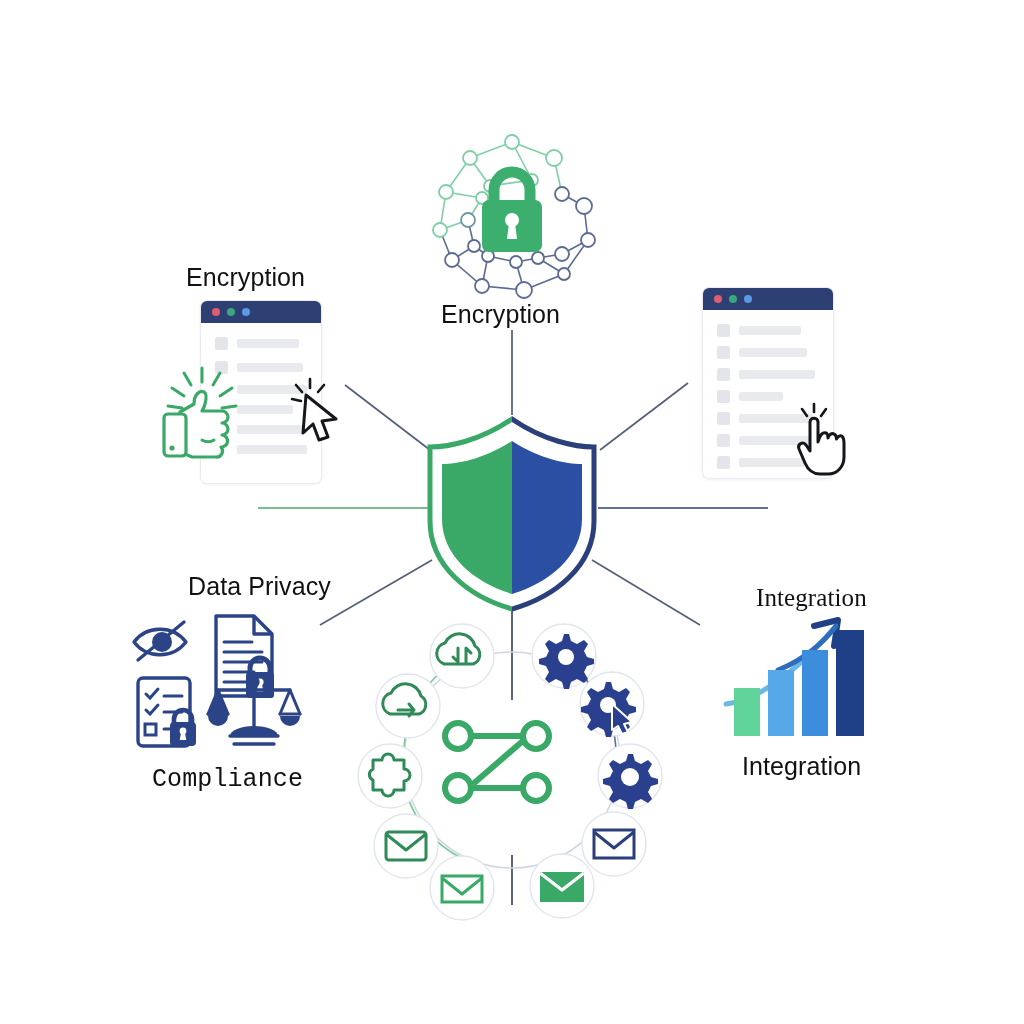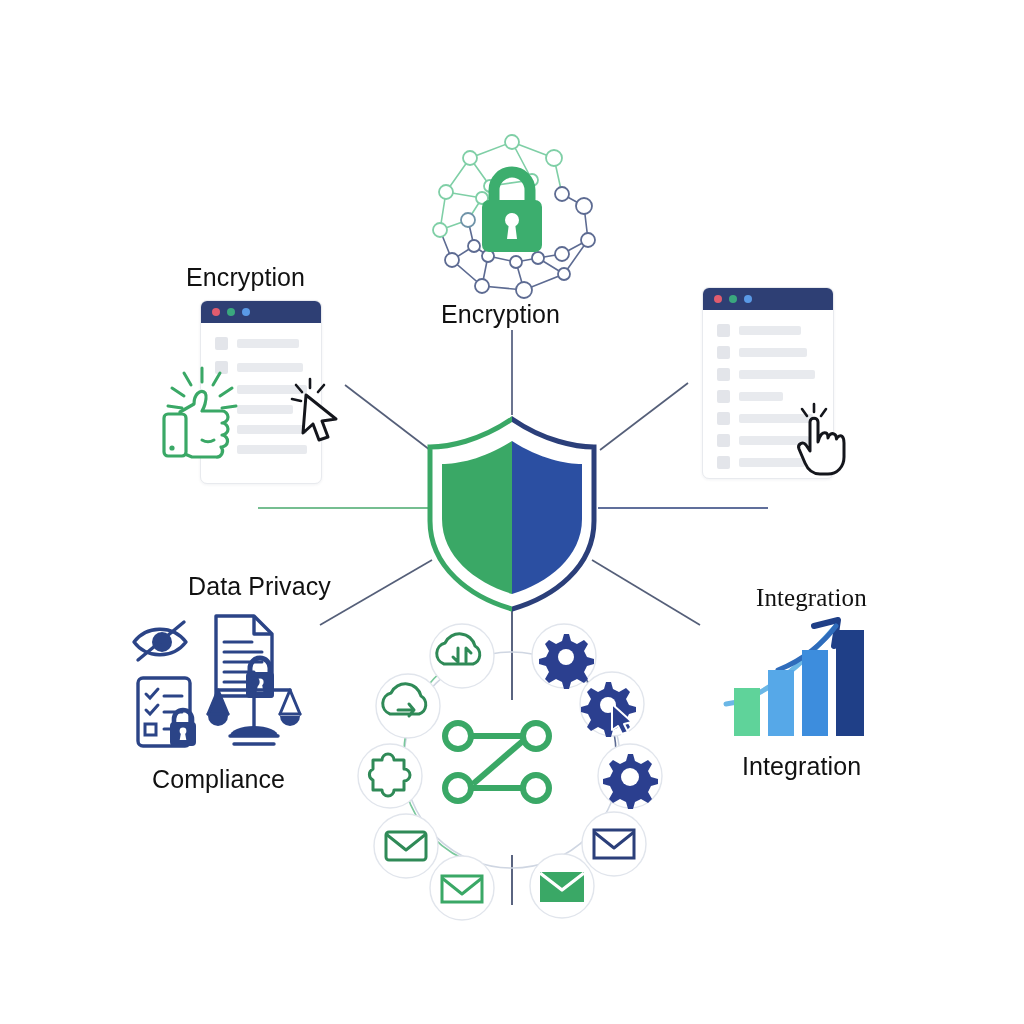--- a/index.html
+++ b/index.html
@@ -253,21 +253,21 @@
         <path d="M78 104 a10 10 0 0 0 20 0" fill="#2b4487" stroke="none"></path>
         <path d="M78 102 h20" stroke="#2b4487" stroke-width="3"></path>
         <path d="M88 78 L78 102 M88 78 L98 102" stroke-width="3"></path>
         <path d="M160 78 L150 102 M160 78 L170 102" stroke-width="3"></path>
         <path d="M150 102 h20" stroke-width="3"></path>
         <path d="M150 104 a10 10 0 0 0 20 0" fill="#2b4487" stroke="none"></path>
         <path d="M100 124 a24 10 0 0 1 48 0" fill="#2b4487" stroke="none"></path>
       </g>
     </svg>
   </div>
-  <div class="lbl" style="left:152px;top:765px;">Compliance</div>
+  <div class="lbl" style="left:152px;top:765px;font-family:Liberation Mono, monospace;">Compliance</div>
 
   <div class="lbl" style="left:756px;top:584px;font-family:Liberation Serif, serif;">Integration</div>
   <div class="node" style="left:718px;top:600px;">
     <svg width="162" height="140" viewBox="0 0 162 140">
       <path d="M8 104 C 40 100 78 72 118 26" fill="none" stroke="#6bb7e6" stroke-width="5" stroke-linecap="round"></path>
       <path d="M96 26 L120 20 L116 46" fill="none" stroke="#1f3f87" stroke-width="6" stroke-linecap="round" stroke-linejoin="round"></path>
       <path d="M60 70 C 86 60 106 42 118 26" fill="none" stroke="#2f6cbb" stroke-width="5" stroke-linecap="round"></path>
       <rect x="16" y="88" width="26" height="48" fill="#5fd39a"></rect>
       <rect x="50" y="70" width="26" height="66" fill="#56a8e8"></rect>
       <rect x="84" y="50" width="26" height="86" fill="#3d8ddd"></rect>

